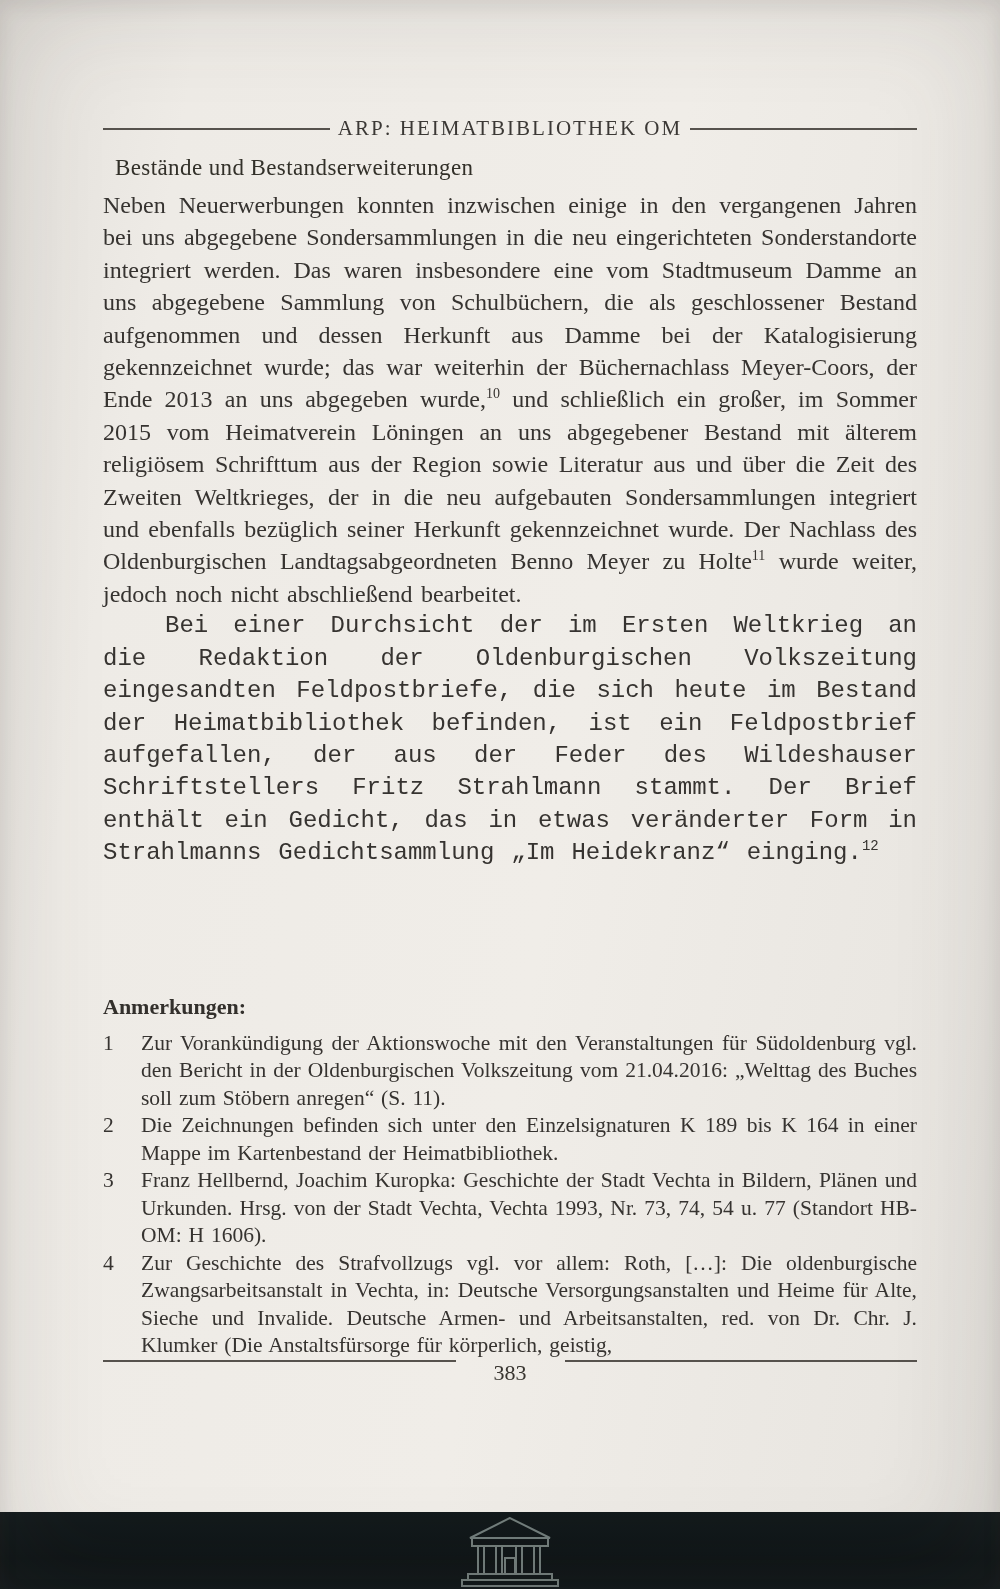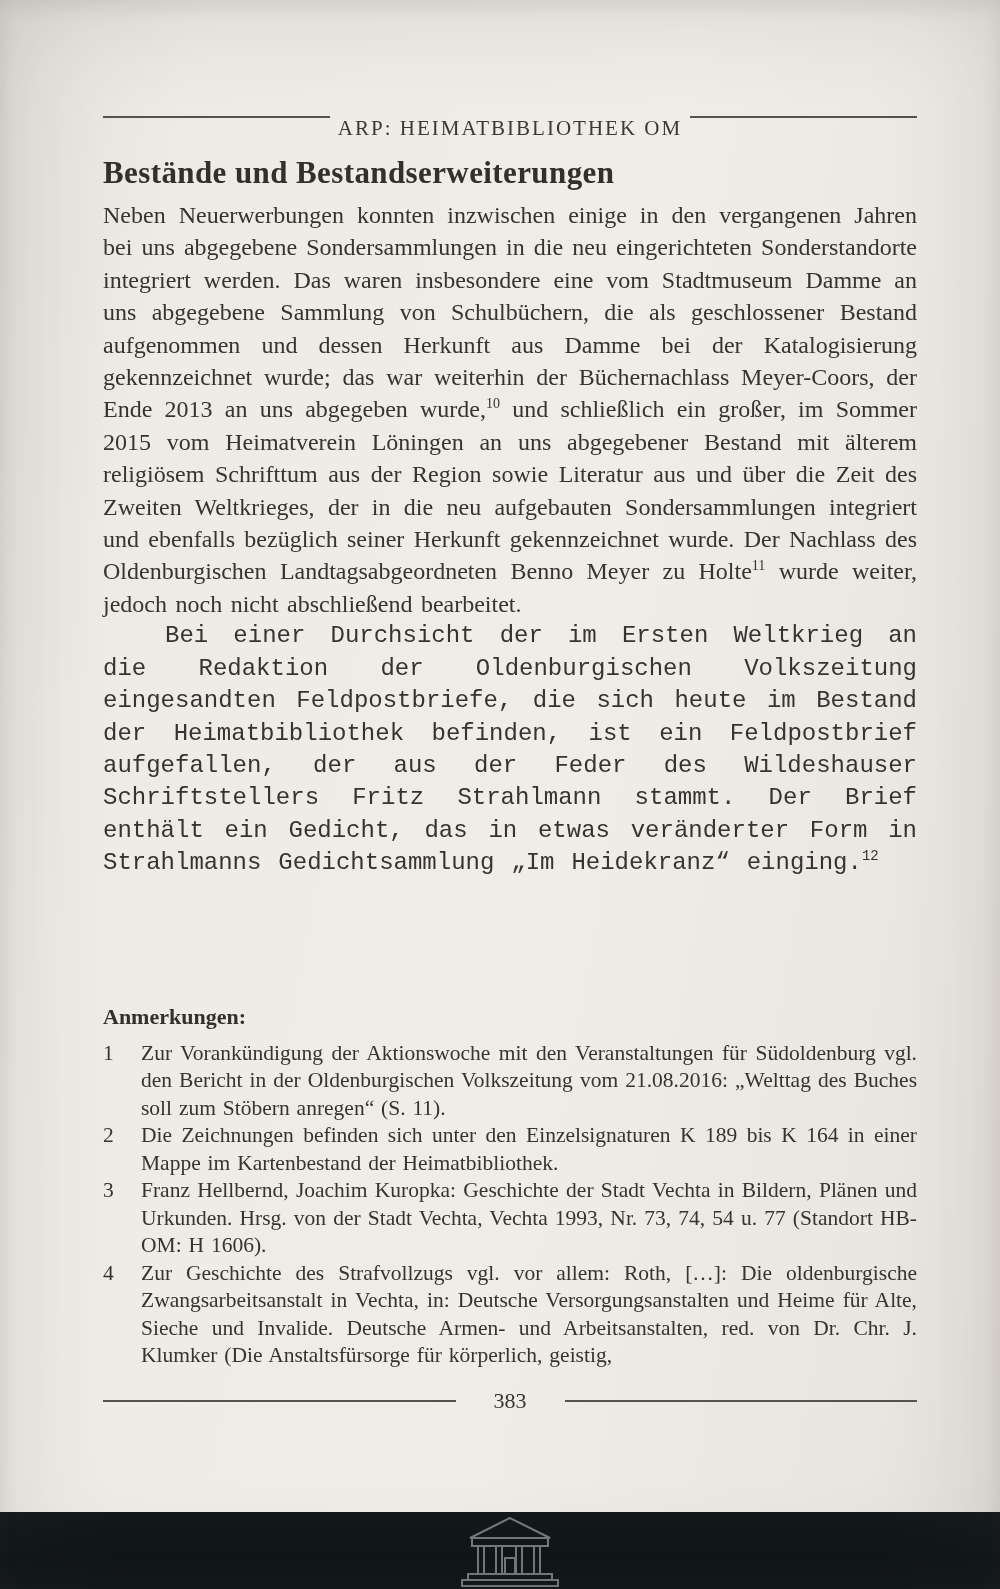--- a/index.html
+++ b/index.html
@@ -21,41 +21,41 @@
   }
   .content {
     position: absolute;
     left: 103px;
     width: 814px;
     top: 116px;
   }
   
   .running-head {
     display: flex;
-    align-items: flex-start;
+    align-items: center;
     margin-bottom: 14px;
   }
   .running-head .rule {
     flex: 1;
     height: 2px;
     background: #56524d;
   }
   .running-head .head-text {
     font-size: 21px;
     letter-spacing: 2px;
     color: #3b3835;
     white-space: nowrap;
     padding: 0 8px;
   }
   
   .section-title {
-    font-size: 31px;
-    font-weight: bold;
+    font-size: 23px;
+    font-weight: normal;
     letter-spacing: 0.4px;
-    margin: 14px 0 8px 0;
+    margin: 14px 0 8px 12px;
     color: #323029;
   }
   
   .bodytext p {
     margin: 0;
     font-size: 24px;
     line-height: 32.4px;
     text-align: justify;
     word-spacing: 2.5px;
     hyphens: auto;
@@ -84,23 +84,21 @@
   .note-text {
     flex: 1;
     text-align: justify;
     word-spacing: 1.5px;
     hyphens: auto;
     -webkit-hyphens: auto;
   }
   
   .pagenum-row {
     display: flex;
-    align-items: center;
     gap: 16px;
-    margin-top: 18px;
   }
   .pagenum-row .rule {
     flex: 1;
     height: 2px;
     background: #56524d;
   }
   .pagenum-row .pagenum {
     font-size: 22px;
     padding: 0 22px;
     color: #383530;
@@ -146,21 +144,21 @@
       <p><span>Neben Neuerwerbungen konnten inzwischen einige in den vergangenen Jahren bei uns abgegebene Sondersammlungen in die neu eingerichteten Sonderstandorte integriert werden. Das waren insbesondere eine vom Stadtmuseum Damme an uns abgegebene Sammlung von Schulbüchern, die als geschlossener Bestand aufgenommen und dessen Herkunft aus Damme bei der Katalogisierung gekennzeichnet wurde; das war weiterhin der Büchernachlass Meyer-Coors, der Ende 2013 an uns abgegeben wurde,</span><sup class="fnref">10</sup><span> und schließlich ein großer, im Sommer 2015 vom Heimatverein Löningen an uns abgegebener Bestand mit älterem religiösem Schrifttum aus der Region sowie Literatur aus und über die Zeit des Zweiten Weltkrieges, der in die neu aufgebauten Sondersammlungen integriert und ebenfalls bezüglich seiner Herkunft gekennzeichnet wurde. Der Nachlass des Oldenburgischen Landtagsabgeordneten Benno Meyer zu Holte</span><sup class="fnref">11</sup><span> wurde weiter, jedoch noch nicht abschließend bearbeitet.</span></p>
 
       <p class="indented"><span>Bei einer Durchsicht der im Ersten Weltkrieg an die Redaktion der Oldenburgischen Volkszeitung eingesandten Feldpostbriefe, die sich heute im Bestand der Heimatbibliothek befinden, ist ein Feldpostbrief aufgefallen, der aus der Feder des Wildeshauser Schriftstellers Fritz Strahlmann stammt. Der Brief enthält ein Gedicht, das in etwas veränderter Form in Strahlmanns Gedichtsammlung „Im Heidekranz“ einging.</span><sup class="fnref">12</sup></p>
     </div>
 
     <div class="notes">
       <div class="notes-heading">Anmerkungen:</div>
 
       <div class="note">
         <span class="note-num">1</span>
-        <span class="note-text">Zur Vorankündigung der Aktionswoche mit den Veranstaltungen für Südoldenburg vgl. den Bericht in der Oldenburgischen Volkszeitung vom 21.08.2016: „Welttag des Buches soll zum Stöbern anregen“ (S. 11).</span>
+        <span class="note-text">Zur Vorankündigung der Aktionswoche mit den Veranstaltungen für Südoldenburg vgl. den Bericht in der Oldenburgischen Volkszeitung vom 21.04.2016: „Welttag des Buches soll zum Stöbern anregen“ (S. 11).</span>
       </div>
       <div class="note">
         <span class="note-num">2</span>
         <span class="note-text">Die Zeichnungen befinden sich unter den Einzelsignaturen K 189 bis K 164 in einer Mappe im Kartenbestand der Heimatbibliothek.</span>
       </div>
       <div class="note">
         <span class="note-num">3</span>
         <span class="note-text">Franz Hellbernd, Joachim Kuropka: Geschichte der Stadt Vechta in Bildern, Plänen und Urkunden. Hrsg. von der Stadt Vechta, Vechta 1993, Nr. 73, 74, 54 u. 77 (Standort HB-OM: H 1606).</span>
       </div>
       <div class="note">

